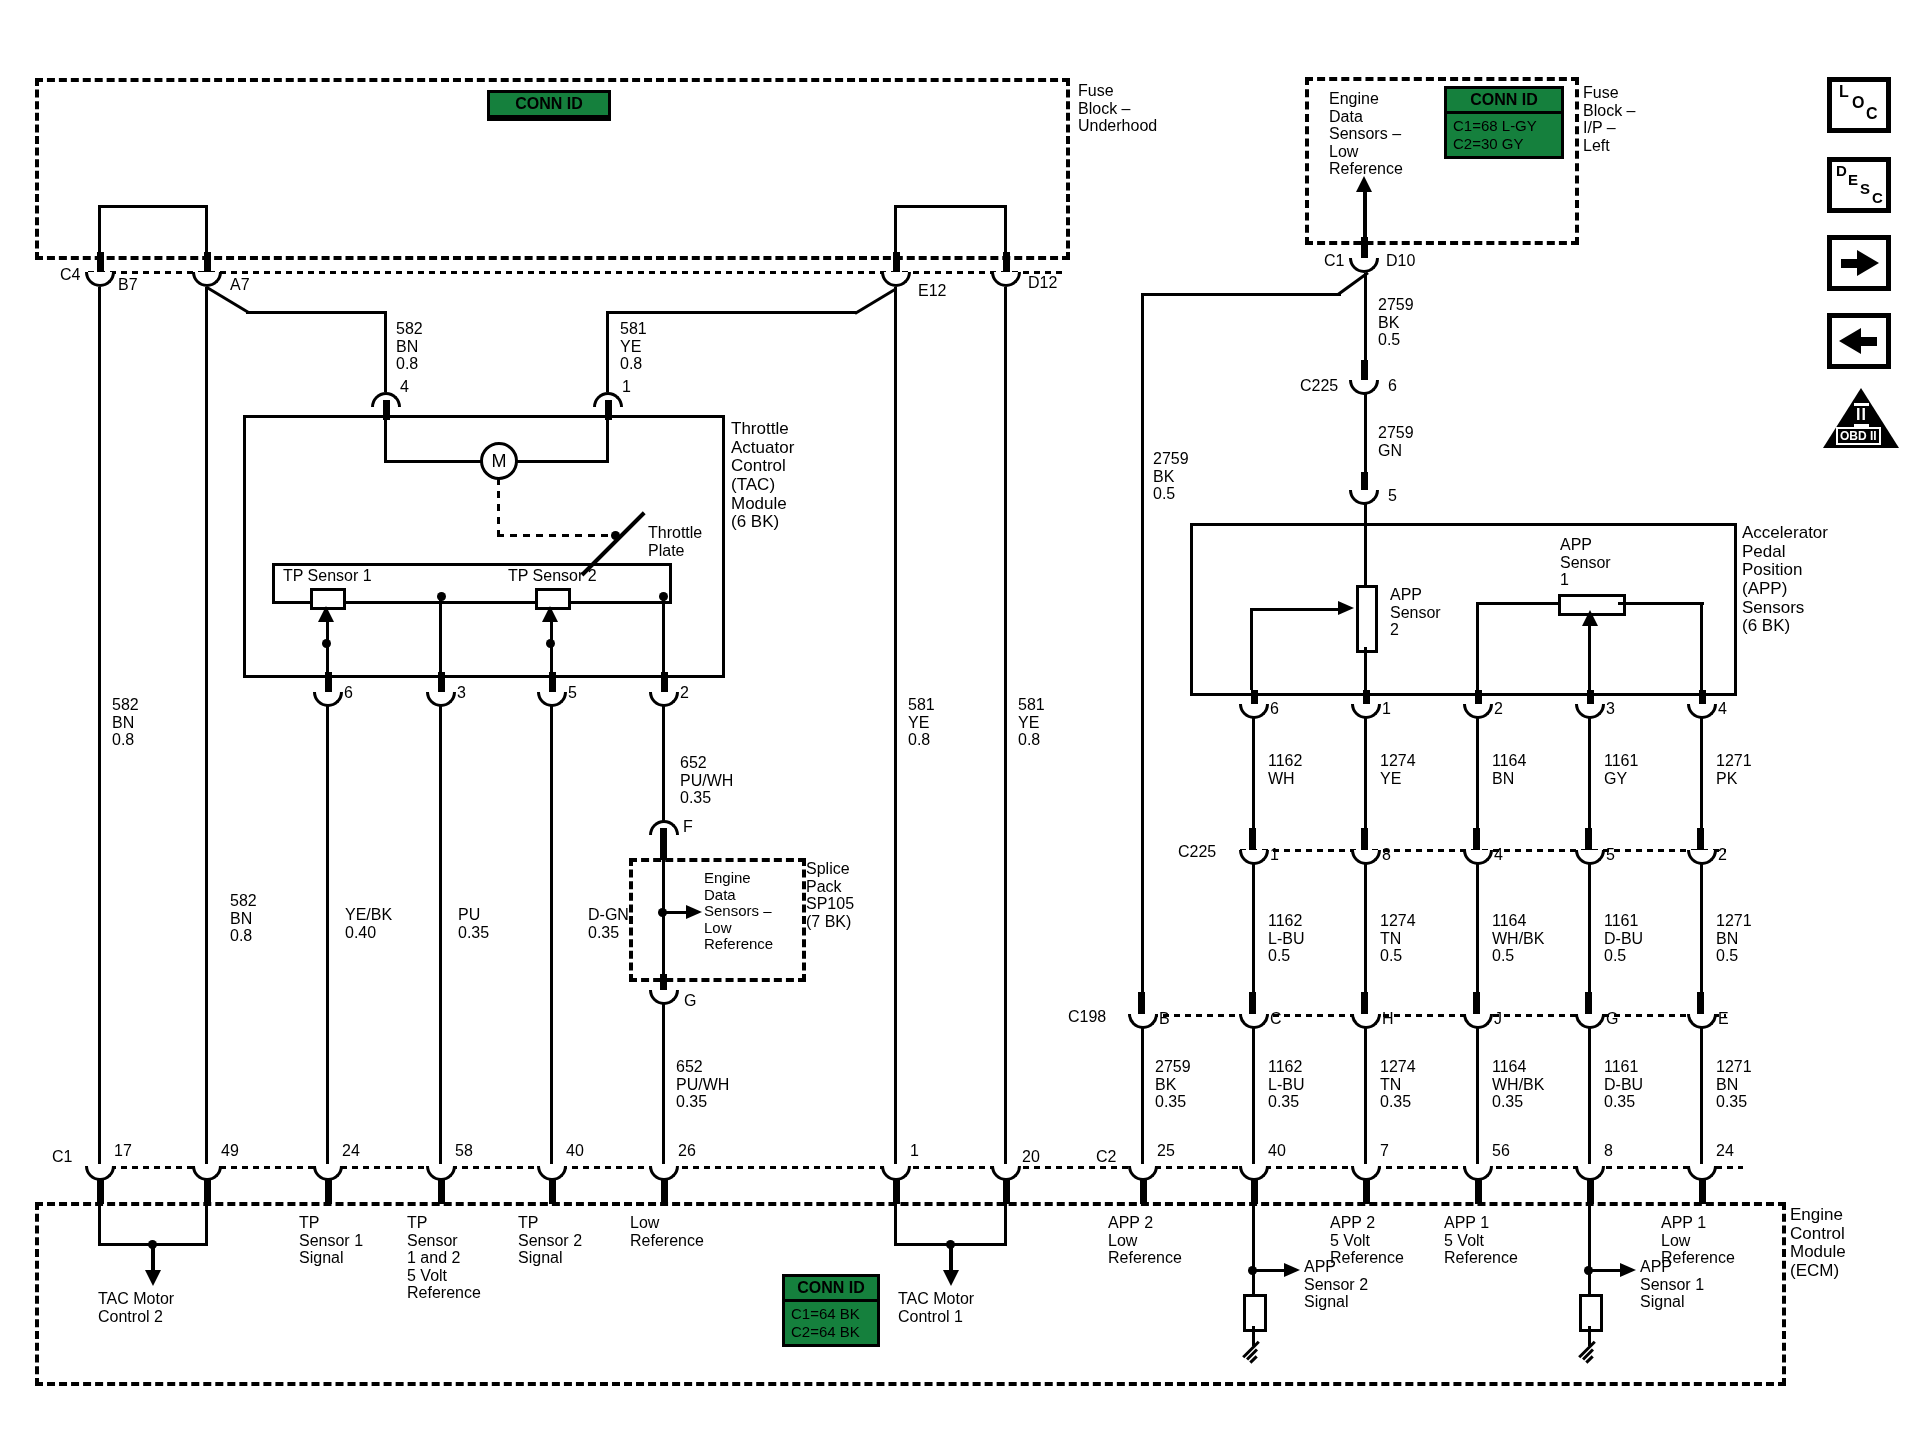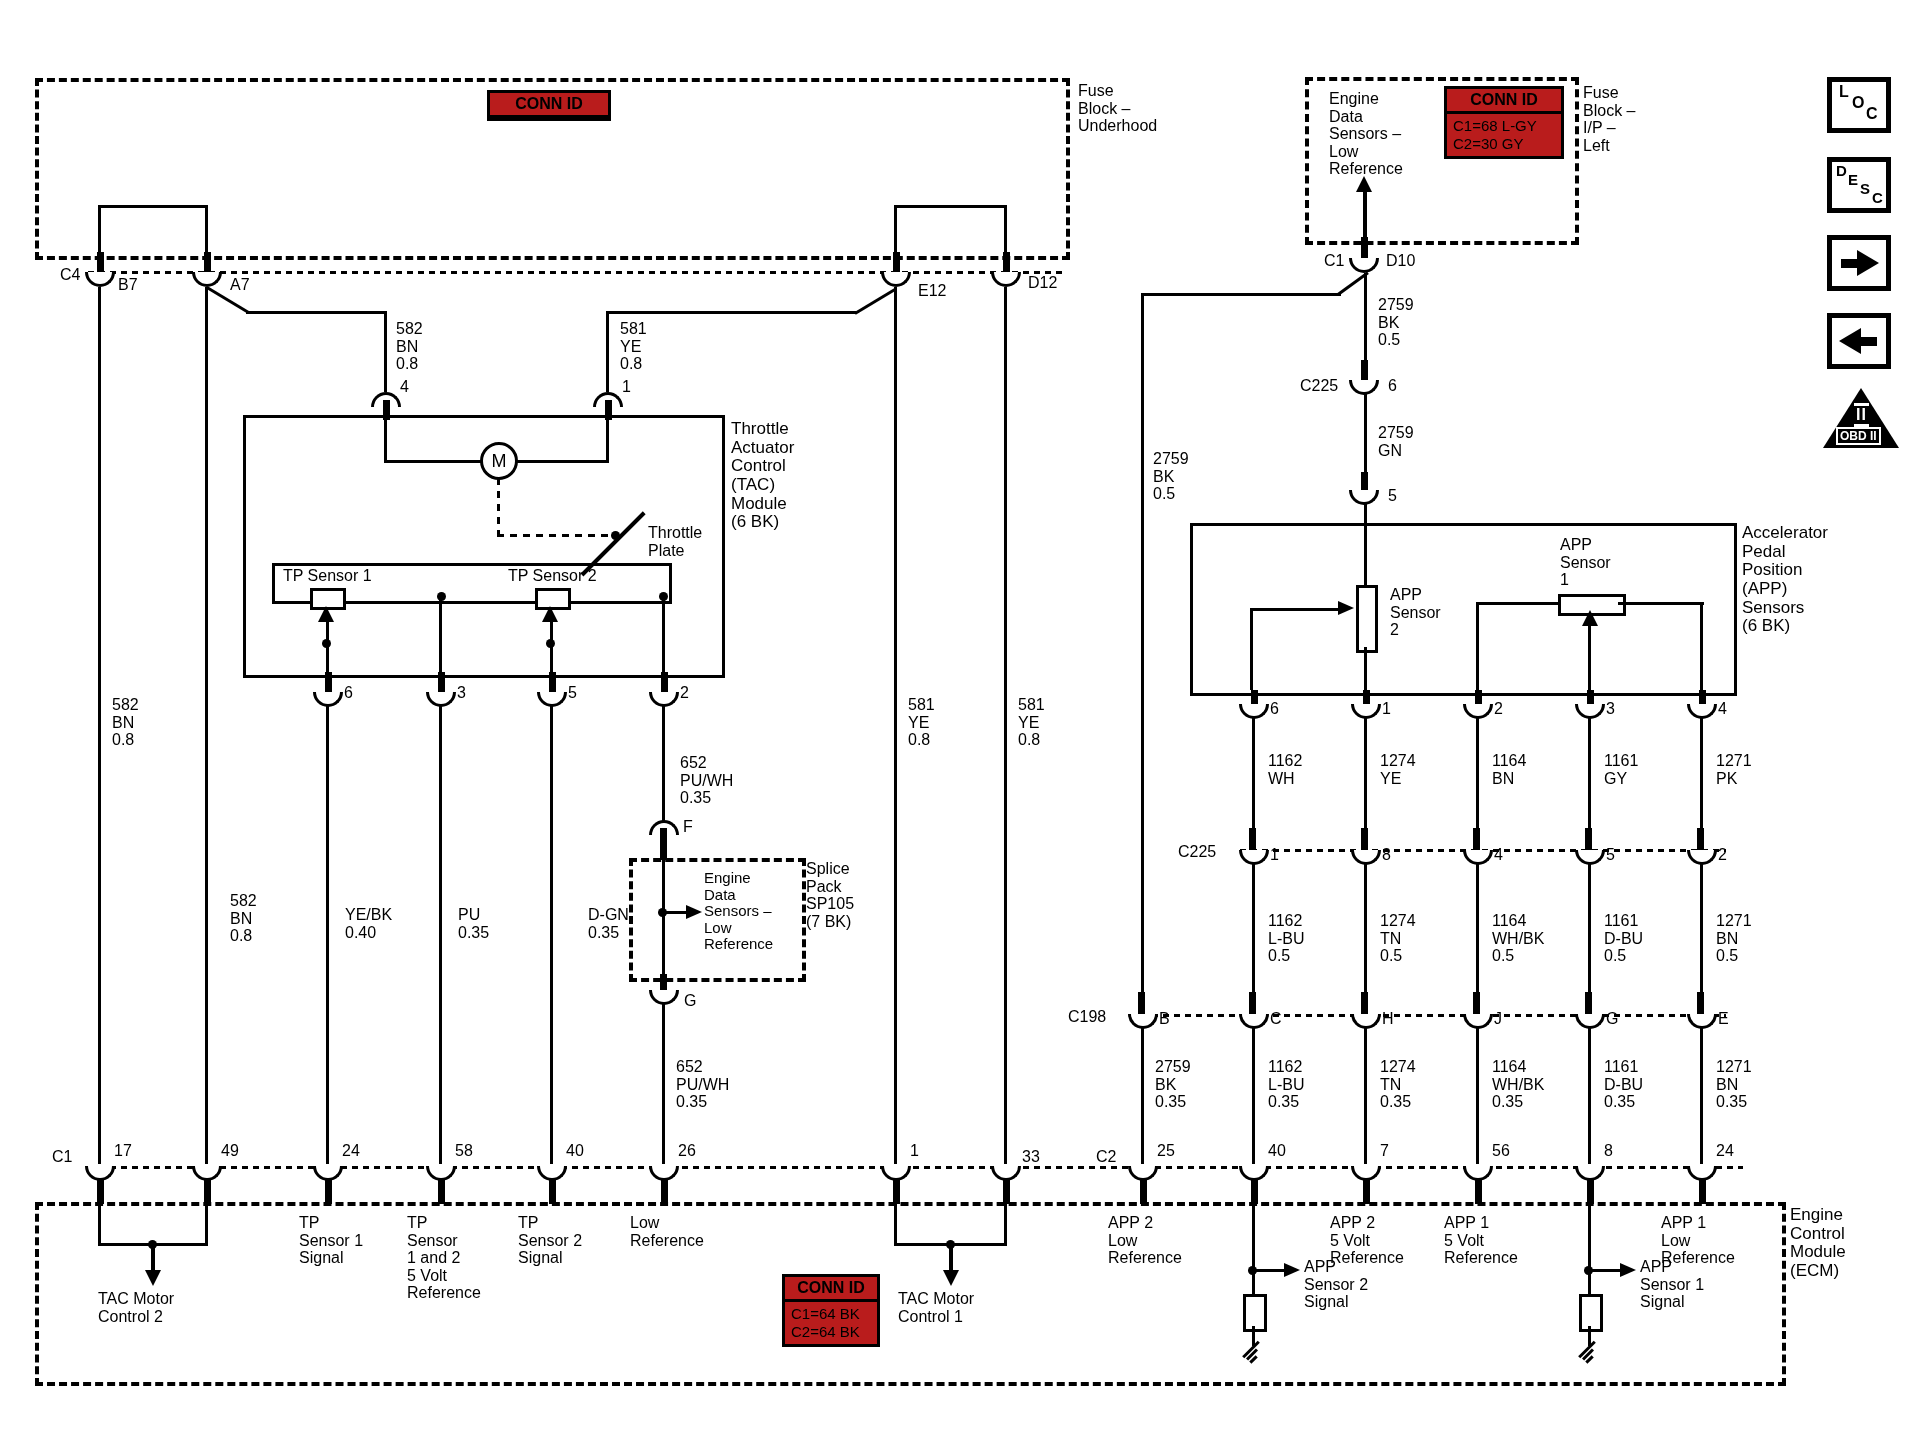--- a/index.html
+++ b/index.html
@@ -16,21 +16,21 @@
   .dotline{position:absolute;height:3px;background:repeating-linear-gradient(90deg,#000 0 6px,transparent 6px 11px)}
   .vdash{position:absolute;width:3px;background:repeating-linear-gradient(180deg,#000 0 7px,transparent 7px 13px)}
   .hdash{position:absolute;height:3px;background:repeating-linear-gradient(90deg,#000 0 7px,transparent 7px 13px)}
   .arc-u{position:absolute;width:24px;height:12px;background:#fff;border:3px solid #000;border-top:none;border-radius:0 0 15px 15px}
   .arc-d{position:absolute;width:24px;height:12px;background:#fff;border:3px solid #000;border-bottom:none;border-radius:15px 15px 0 0}
   .dot{position:absolute;width:9px;height:9px;background:#000;border-radius:50%}
   .tri-r{position:absolute;width:0;height:0;border-top:7px solid transparent;border-bottom:7px solid transparent;border-left:16px solid #000}
   .tri-u{position:absolute;width:0;height:0;border-left:8px solid transparent;border-right:8px solid transparent;border-bottom:16px solid #000}
   .tri-d{position:absolute;width:0;height:0;border-left:8px solid transparent;border-right:8px solid transparent;border-top:16px solid #000}
   .res{position:absolute;border:3px solid #000;background:#fff}
-  .connid{position:absolute;border:3px solid #000;background:#b91c1c}
+  .connid{position:absolute;border:3px solid #000;background:#15803d}
   .connid .hd{font-size:16px;font-weight:bold;text-align:center;border-bottom:3px solid #000;padding:2px 8px;white-space:nowrap}
   .connid .rows{font-size:15px;line-height:1.2;padding:3px 6px;white-space:pre-line;text-align:left}
   .motor{position:absolute;width:32px;height:32px;border:3px solid #000;border-radius:50%;background:#fff;
          text-align:center;font-size:18px;line-height:32px}
   .btn{position:absolute;width:54px;height:46px;border:5px solid #000;background:#fff}
   .btn span{position:absolute;font-size:15px;font-weight:bold}
   .gbar{position:absolute;height:3px;background:#000;transform:rotate(-45deg)}
   .tri-obd{position:absolute;width:76px;height:60px;background:#000;clip-path:polygon(50% 0,0 100%,100% 100%)}
 </style>
 </head>
@@ -391,21 +391,21 @@
   <div class="num" style="left:52px;top:1148px">C1</div>
   <div class="num" style="left:1096px;top:1148px">C2</div>
 
   <div class="num" style="left:114px;top:1142px">17</div>
   <div class="num" style="left:221px;top:1142px">49</div>
   <div class="num" style="left:342px;top:1142px">24</div>
   <div class="num" style="left:455px;top:1142px">58</div>
   <div class="num" style="left:566px;top:1142px">40</div>
   <div class="num" style="left:678px;top:1142px">26</div>
   <div class="num" style="left:910px;top:1142px">1</div>
-  <div class="num" style="left:1022px;top:1148px">33</div>
+  <div class="num" style="left:1022px;top:1148px">20</div>
   <div class="num" style="left:1157px;top:1142px">25</div>
   <div class="num" style="left:1268px;top:1142px">40</div>
   <div class="num" style="left:1380px;top:1142px">7</div>
   <div class="num" style="left:1492px;top:1142px">56</div>
   <div class="num" style="left:1604px;top:1142px">8</div>
   <div class="num" style="left:1716px;top:1142px">24</div>
 
   <div class="arc-u" style="left:85px;top:1166px"></div>
     <div class="stub" style="left:97px;top:1180px;height:24px"></div>
   <div class="arc-u" style="left:192px;top:1166px"></div>

